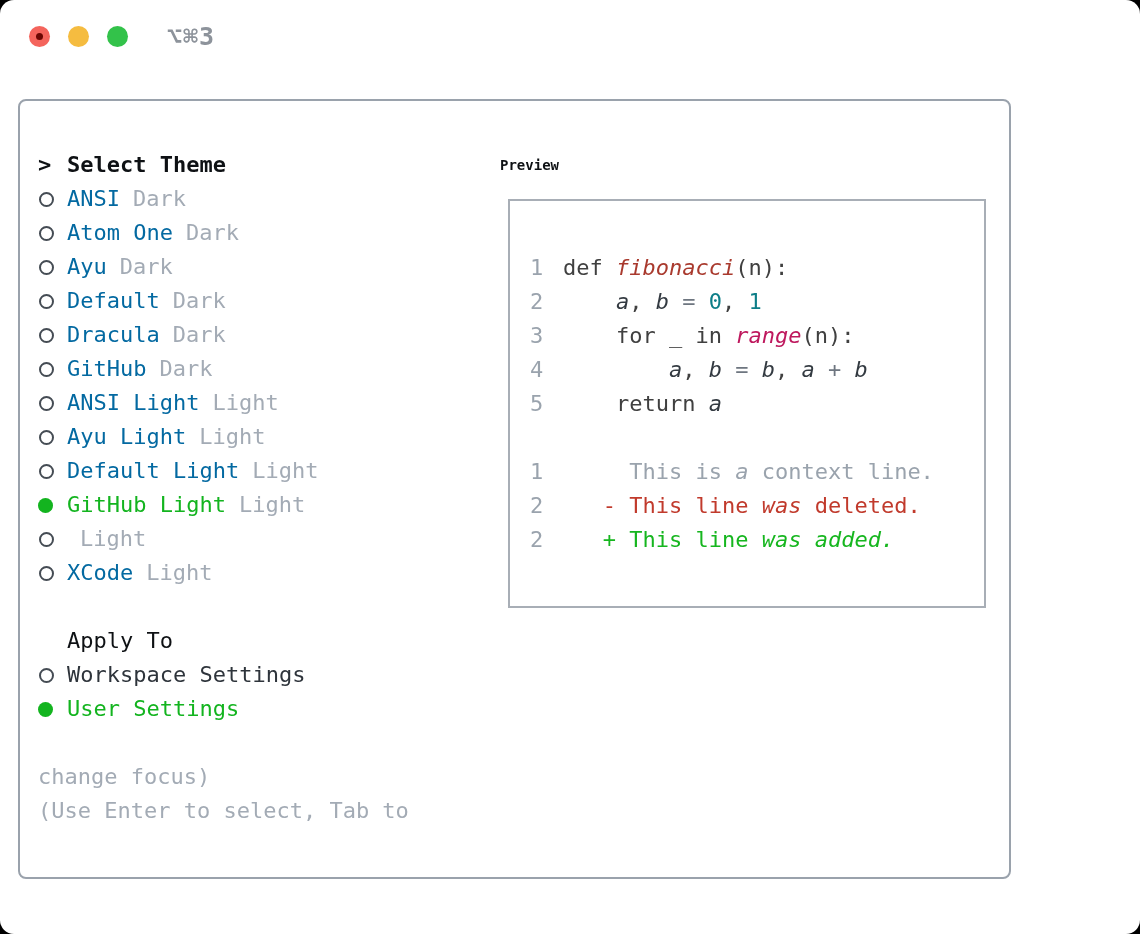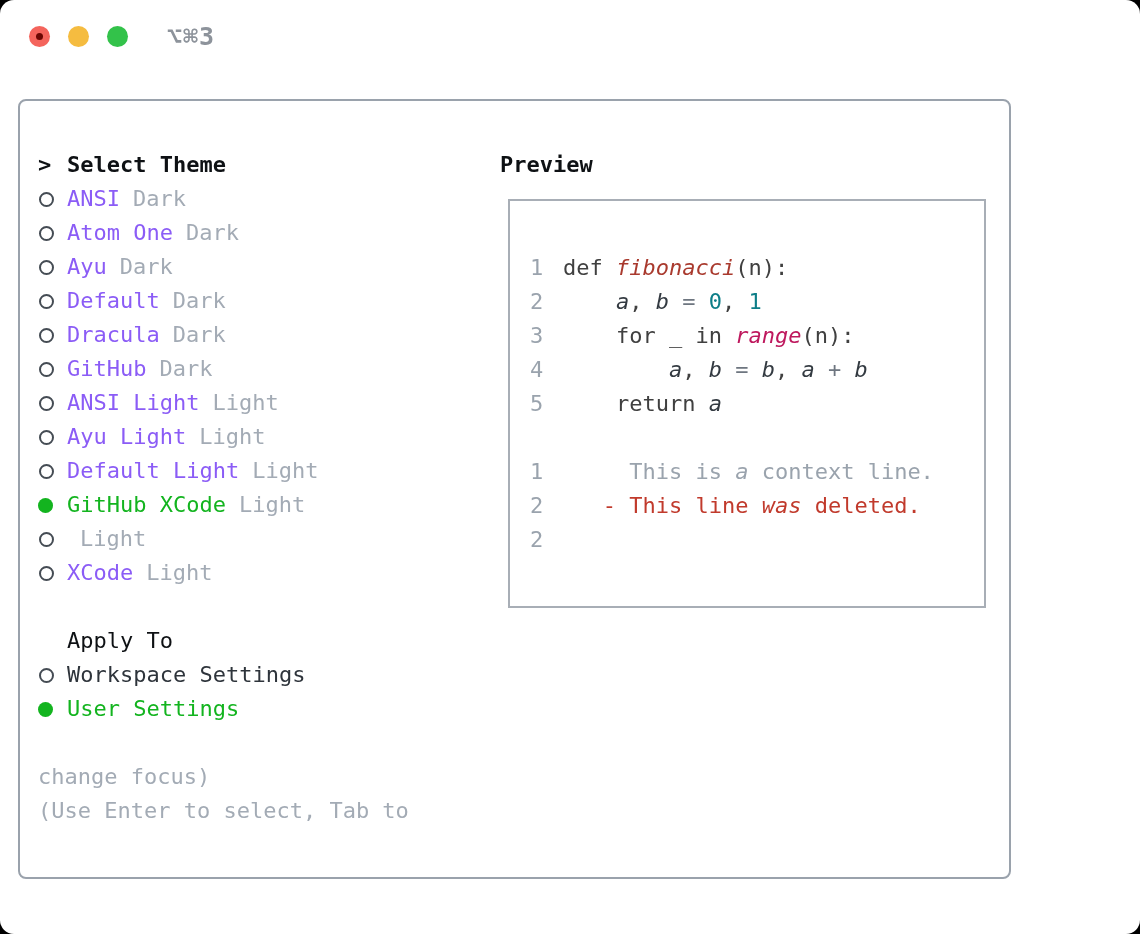--- a/index.html
+++ b/index.html
@@ -85,36 +85,36 @@
     border-radius: 50%;
     background: transparent;
     margin-left: 1px;
   }
   .radio.on {
     width: 15px; height: 15px;
     border: none;
     background: #13b41f;
     margin-left: 0;
   }
-  .theme-name { color: #8b5cf6; }
+  .theme-name { color: #0369a1; }
   .theme-name.sel { color: #13b41f; }
   .theme-tag { color: #a3abb5; margin-left: 13px; }
   .opt-label.sel { color: #13b41f; }
   .spacer { height: 34px; }
   .hint-line {
     height: 34px;
     color: #a3abb5;
     white-space: pre;
   }
   
   .preview-title {
     position: absolute;
     left: 500px; top: 148px;
     height: 34px; line-height: 34px;
-    font-size: 22px;
+    font-size: 14px;
     font-weight: 700;
     color: #0e1114;
   }
   .preview-box {
     position: absolute;
     left: 508px; top: 199px;
     width: 478px; height: 409px;
     border: 2px solid #a8aeb6;
     background: #fff;
     box-sizing: border-box;
@@ -170,21 +170,21 @@
     <div id="theme-list">
         <div class="row"><span class="marker"><span class="radio"></span></span><span class="theme-name">ANSI</span><span class="theme-tag">Dark</span></div>
         <div class="row"><span class="marker"><span class="radio"></span></span><span class="theme-name">Atom One</span><span class="theme-tag">Dark</span></div>
         <div class="row"><span class="marker"><span class="radio"></span></span><span class="theme-name">Ayu</span><span class="theme-tag">Dark</span></div>
         <div class="row"><span class="marker"><span class="radio"></span></span><span class="theme-name">Default</span><span class="theme-tag">Dark</span></div>
         <div class="row"><span class="marker"><span class="radio"></span></span><span class="theme-name">Dracula</span><span class="theme-tag">Dark</span></div>
         <div class="row"><span class="marker"><span class="radio"></span></span><span class="theme-name">GitHub</span><span class="theme-tag">Dark</span></div>
         <div class="row"><span class="marker"><span class="radio"></span></span><span class="theme-name">ANSI Light</span><span class="theme-tag">Light</span></div>
         <div class="row"><span class="marker"><span class="radio"></span></span><span class="theme-name">Ayu Light</span><span class="theme-tag">Light</span></div>
         <div class="row"><span class="marker"><span class="radio"></span></span><span class="theme-name">Default Light</span><span class="theme-tag">Light</span></div>
-        <div class="row"><span class="marker"><span class="radio on"></span></span><span class="theme-name sel">GitHub XCode</span><span class="theme-tag">Light</span></div>
+        <div class="row"><span class="marker"><span class="radio on"></span></span><span class="theme-name sel">GitHub Light</span><span class="theme-tag">Light</span></div>
         <div class="row"><span class="marker"><span class="radio"></span></span><span class="theme-tag">Light</span></div>
         <div class="row"><span class="marker"><span class="radio"></span></span><span class="theme-name">XCode</span><span class="theme-tag">Light</span></div>
       </div>
     <div class="spacer"></div>
     <div class="row">
       <span class="marker"></span>
       <span class="subheader-label">Apply To</span>
     </div>
     <div id="apply-list">
         <div class="row"><span class="marker"><span class="radio"></span></span><span class="opt-label">Workspace Settings</span></div>
@@ -201,17 +201,17 @@
   <div class="preview-box">
     <div class="code-lines" id="code-lines">
         <div class="code-line"><span class="gutter">1</span><span class="content"><span class="seg-plain">def </span><span class="seg-func">fibonacci</span><span class="seg-plain">(n):</span></span></div>
         <div class="code-line"><span class="gutter">2</span><span class="content"><span class="seg-plain">    </span><span class="seg-var">a</span><span class="seg-plain">, </span><span class="seg-var">b</span><span class="seg-plain"> </span><span class="seg-op">=</span><span class="seg-plain"> </span><span class="seg-number">0</span><span class="seg-plain">, </span><span class="seg-number">1</span></span></div>
         <div class="code-line"><span class="gutter">3</span><span class="content"><span class="seg-plain">    for _ in </span><span class="seg-builtin">range</span><span class="seg-plain">(n):</span></span></div>
         <div class="code-line"><span class="gutter">4</span><span class="content"><span class="seg-plain">        </span><span class="seg-var">a</span><span class="seg-plain">, </span><span class="seg-var">b</span><span class="seg-plain"> </span><span class="seg-op">=</span><span class="seg-plain"> </span><span class="seg-var">b</span><span class="seg-plain">, </span><span class="seg-var">a</span><span class="seg-plain"> </span><span class="seg-op">+</span><span class="seg-plain"> </span><span class="seg-var">b</span></span></div>
         <div class="code-line"><span class="gutter">5</span><span class="content"><span class="seg-plain">    return </span><span class="seg-var">a</span></span></div>
         <div class="code-line"><span class="gutter"></span><span class="content"></span></div>
         <div class="code-line"><span class="gutter">1</span><span class="content"><span class="seg-context">     This is </span><span class="seg-context-italic">a</span><span class="seg-context"> context line.</span></span></div>
         <div class="code-line"><span class="gutter">2</span><span class="content"><span class="seg-deleted">   - This line </span><span class="seg-deleted-italic">was</span><span class="seg-deleted"> deleted.</span></span></div>
-        <div class="code-line"><span class="gutter">2</span></div>
+        <div class="code-line"><span class="gutter">2</span><span class="content"><span class="seg-added">   + This line </span><span class="seg-added-italic">was</span><span class="seg-added"> </span><span class="seg-added-italic">added.</span></span></div>
       </div>
   </div>
 
 </div>
 
 </body></html>

